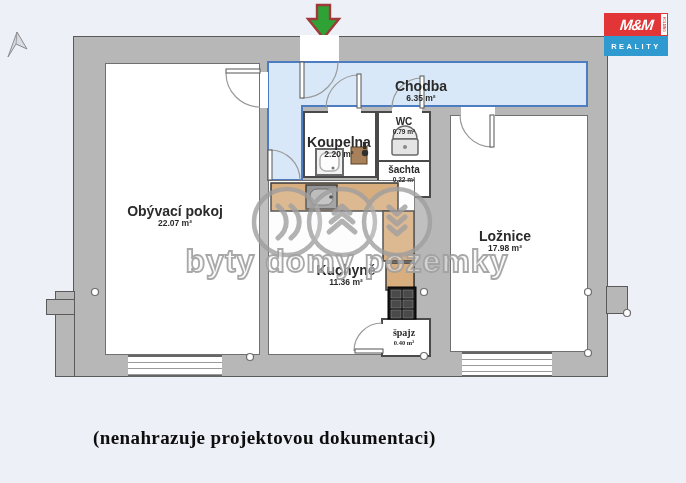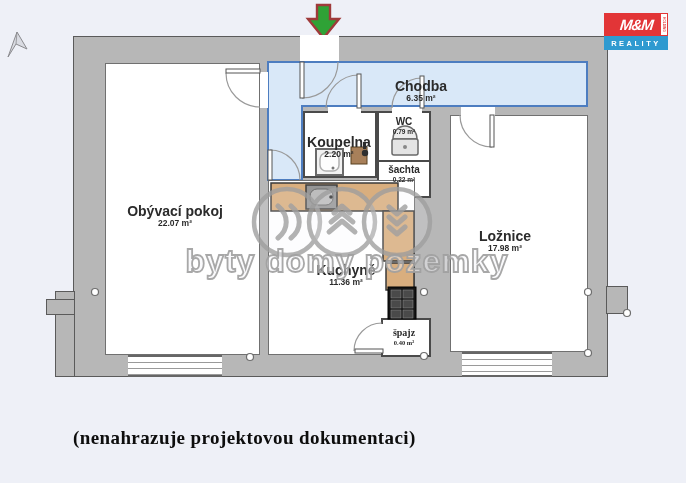--- a/index.html
+++ b/index.html
@@ -24,21 +24,21 @@
   
   .wm-text{position:absolute;left:347px;top:243px;transform:translateX(-50%);white-space:nowrap;
            font-size:32px;font-weight:800;letter-spacing:1px;
            color:rgba(245,245,248,0.45);-webkit-text-stroke:1.8px rgba(158,158,158,0.9);z-index:7;}
   
   .logo{position:absolute;left:604px;top:13px;width:64px;z-index:9;}
   .logo-red{position:relative;height:23px;background:var(--logo-red,#e23537);display:flex;align-items:center;justify-content:center;}
   .logo-red .mm{color:#fff;font-weight:900;font-style:italic;font-size:15px;letter-spacing:-1px;transform:skewX(-6deg);}
   .logo-holding{position:absolute;right:1px;top:1px;width:6px;height:21px;background:#fff;overflow:hidden;
                 writing-mode:vertical-rl;font-size:3.2px;font-weight:700;color:var(--logo-red,#e23537);line-height:6px;text-align:center;}
-  .logo-blue{height:14px;background:var(--logo-blue,#2f9ad0);color:#fff;font-weight:700;font-size:7.5px;
+  .logo-blue{height:20px;background:var(--logo-blue,#2f9ad0);color:#fff;font-weight:700;font-size:7.5px;
              letter-spacing:2.5px;display:flex;align-items:center;justify-content:center;}
   
   .caption{position:absolute;left:73px;color:#0d0d0d;font-family:"Liberation Serif","DejaVu Serif",serif;
            font-weight:700;font-size:19px;letter-spacing:0.4px;z-index:9;white-space:nowrap;}
 </style>
 </head>
 <body>
 
 <div class="stage">
 
@@ -204,15 +204,15 @@
       </g>
       <g>
         <path d="M389,207 l8,7 8,-7"></path>
         <path d="M389,217 l8,7 8,-7"></path>
         <path d="M389,227 l8,7 8,-7"></path>
       </g>
     </g>
   </svg>
   <div class="wm-text">byty domy pozemky</div>
 
-  <div class="caption" style="top:427px;">(nenahrazuje projektovou dokumentaci)</div>
+  <div class="caption" style="top:427px;margin-left:20px;">(nenahrazuje projektovou dokumentaci)</div>
 
 </div>
 
 </body></html>

